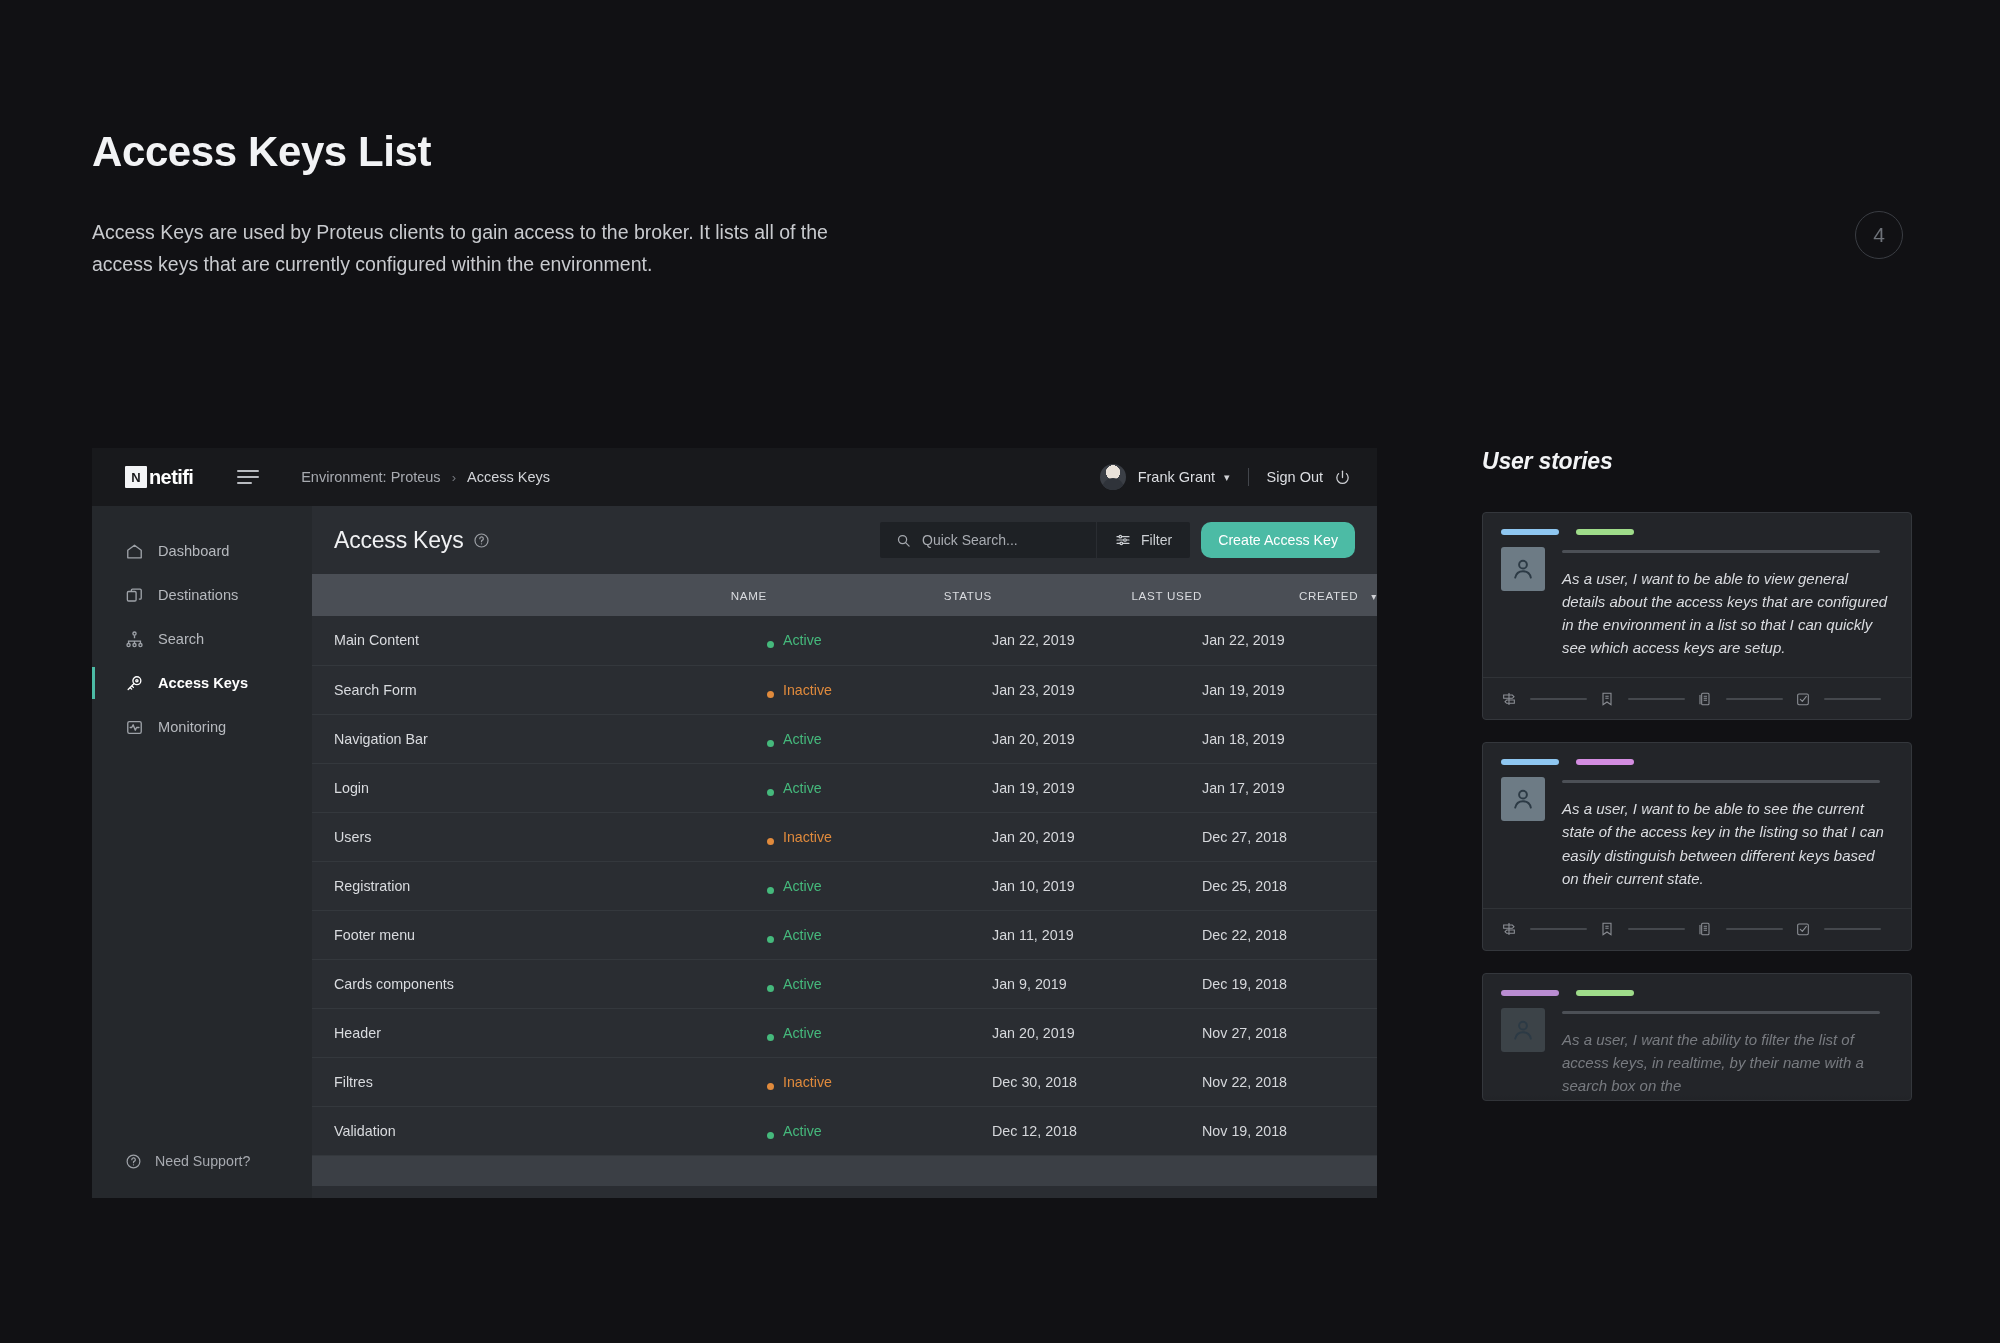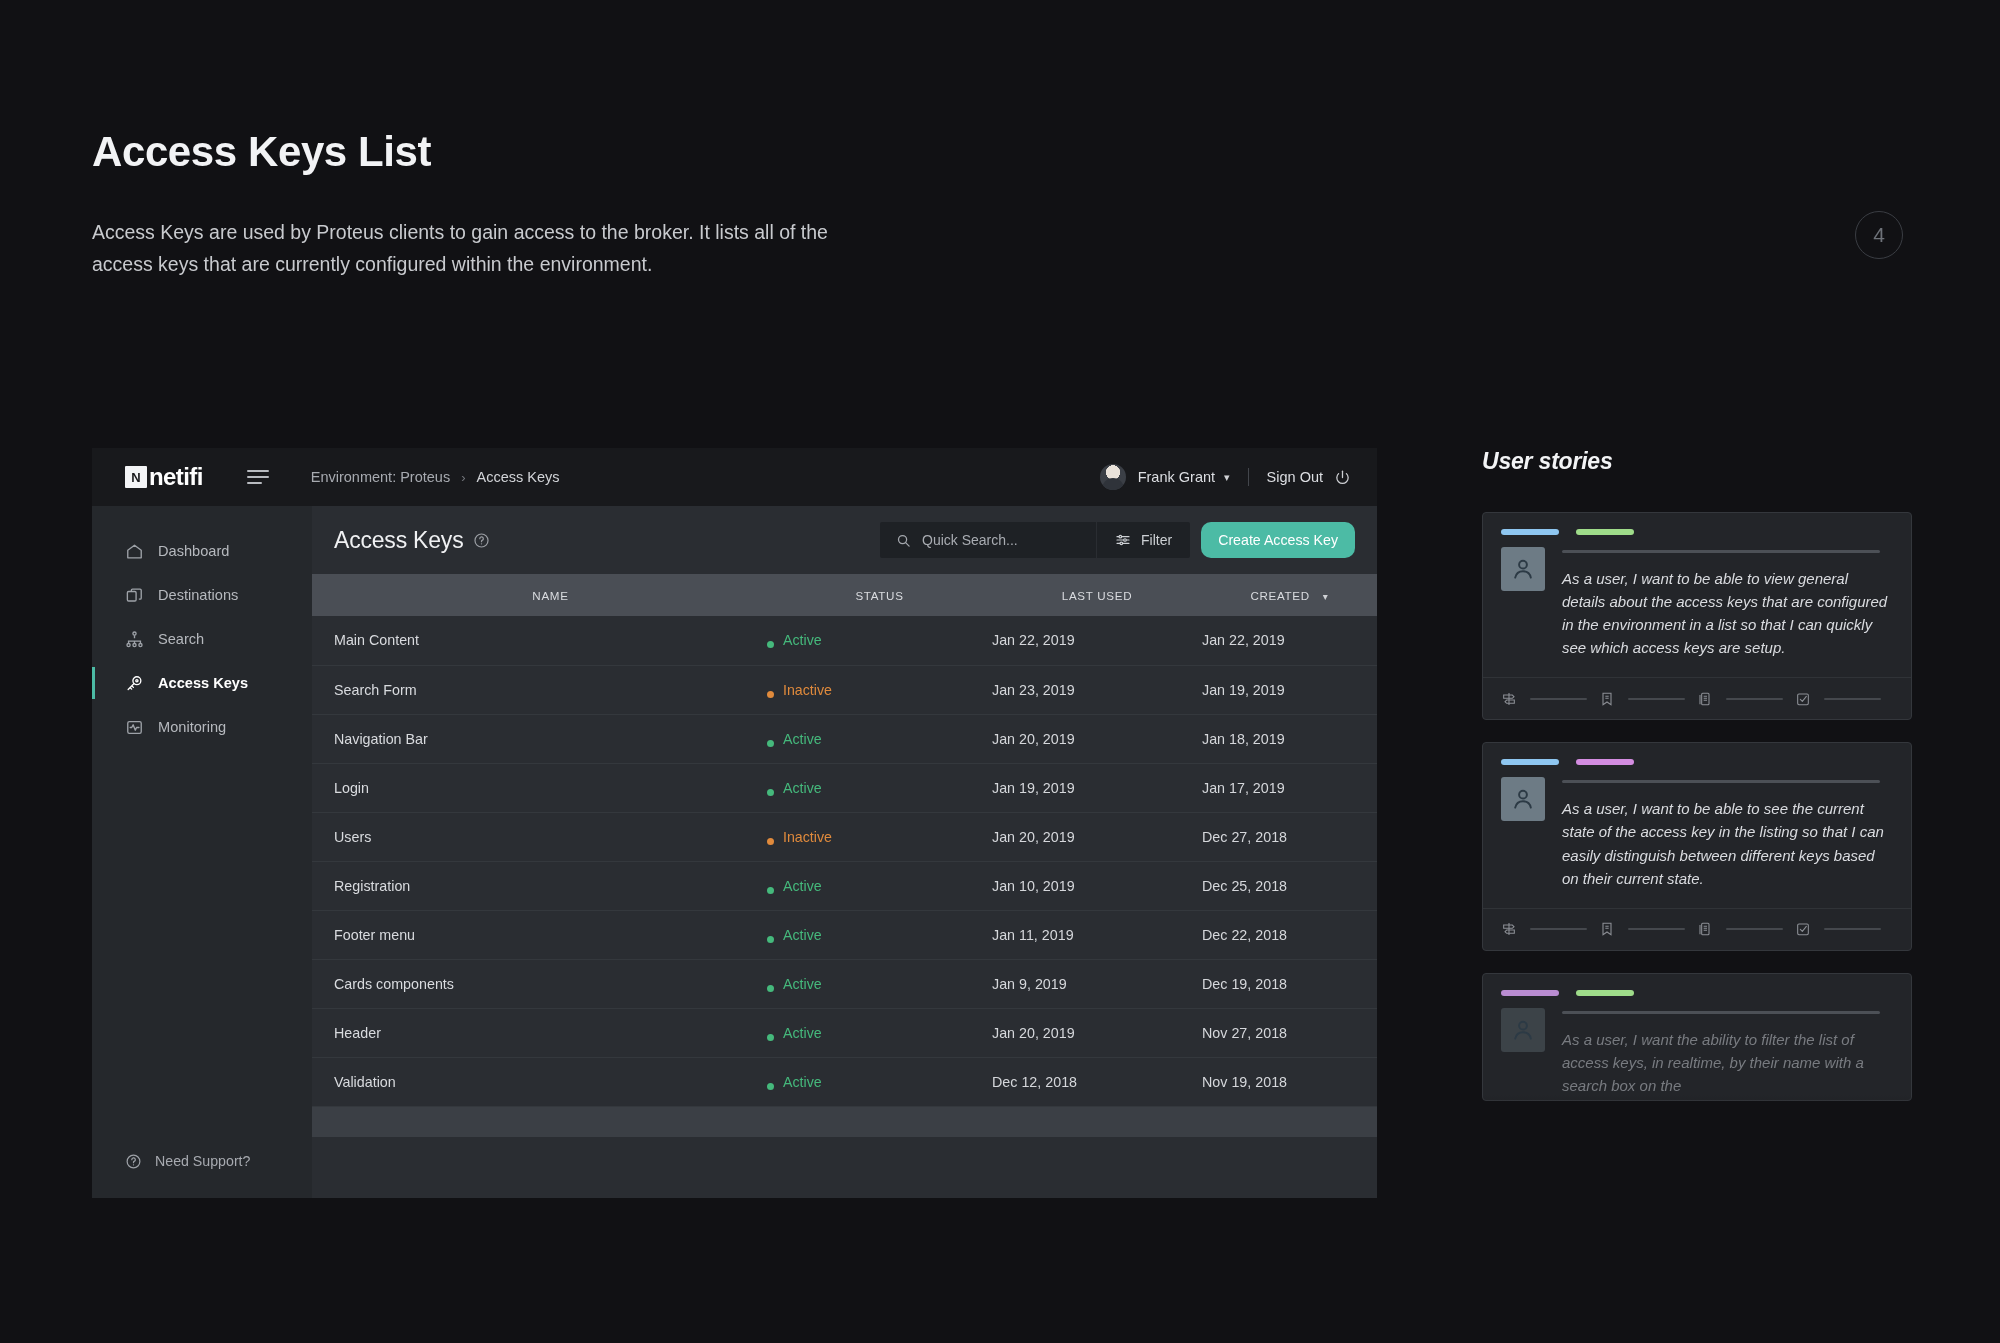--- a/index.html
+++ b/index.html
@@ -38,21 +38,21 @@
   .topbar {
     height: 58px; background: #18191c;
     display: flex; align-items: center; position: relative;
   }
   .logo { display: flex; align-items: center; margin-left: 33px; }
   .logo-mark {
     width: 22px; height: 22px; background: #f3f4f6; color: #18191c;
     display: flex; align-items: center; justify-content: center;
     font-size: 13px; font-weight: bold; border-radius: 1px;
   }
-  .logo-text { color: #fff; font-size: 24px; font-weight: bold; letter-spacing: -0.6px; margin-left: 2px; }
+  .logo-text { color: #fff; font-size: 20px; font-weight: bold; letter-spacing: -0.6px; margin-left: 2px; }
   .hamburger { margin-left: 44px; display: flex; flex-direction: column; gap: 4px; cursor: pointer; }
   .hamburger span { display:block; height: 2px; background: #b8bbc0; border-radius: 1px; }
   .hamburger span:nth-child(1){ width: 22px; }
   .hamburger span:nth-child(2){ width: 22px; }
   .hamburger span:nth-child(3){ width: 15px; }
 
   .breadcrumb { margin-left: 42px; display: flex; align-items: center; gap: 11px;
     font-size: 14.5px; color: #a7aab0; }
   .crumb-sep { color: #74777d; font-size: 13px; }
   .crumb-current { color: #d2d4d8; }
@@ -123,21 +123,21 @@
   .btn-create {
     margin-left: 11px; height: 36px; padding: 0 17px; background: #4cbba5;
     color: #ffffff; font-size: 14.2px; border: none; border-radius: 10px; cursor: pointer;
     font-family: "Liberation Sans", sans-serif;
   }
 
   
   table { width: 100%; border-collapse: collapse; table-layout: fixed; }
   thead th {
     background: #4a4e55; color: #dadce0; font-size: 11.6px; letter-spacing: 0.7px;
-    font-weight: 400; text-align: center; height: 42px; padding: 0;
+    font-weight: 400; text-align: right; height: 42px; padding: 0;
   }
   th.c-name { padding-left: 22px; width: 455px; }
   th.c-status { width: 225px; }
   th.c-used { width: 210px; }
   th.c-created { width: auto; }
   .sort-chev { display: inline-block; margin-left: 9px; font-size: 10px; color: #cfd1d5; }
 
   tbody tr { border-bottom: 1px solid #34383d; }
   tbody td { height: 49px; color: #d5d7db; font-size: 14.3px; padding: 0; }
   td.c-name { padding-left: 22px; color: #d9dbdf; }
@@ -448,20 +448,31 @@
                 <td>
                   <span class="status st-active">
                     <span class="dot"></span>
                     <span>Active</span>
                   </span>
                 </td>
                 <td>Jan 20, 2019</td>
                 <td>Nov 27, 2018</td>
               </tr>
               <tr>
+                <td class="c-name">Filtres</td>
+                <td>
+                  <span class="status st-inactive">
+                    <span class="dot"></span>
+                    <span>Inactive</span>
+                  </span>
+                </td>
+                <td>Dec 30, 2018</td>
+                <td>Nov 22, 2018</td>
+              </tr>
+              <tr>
                 <td class="c-name">Validation</td>
                 <td>
                   <span class="status st-active">
                     <span class="dot"></span>
                     <span>Active</span>
                   </span>
                 </td>
                 <td>Dec 12, 2018</td>
                 <td>Nov 19, 2018</td>
               </tr>

